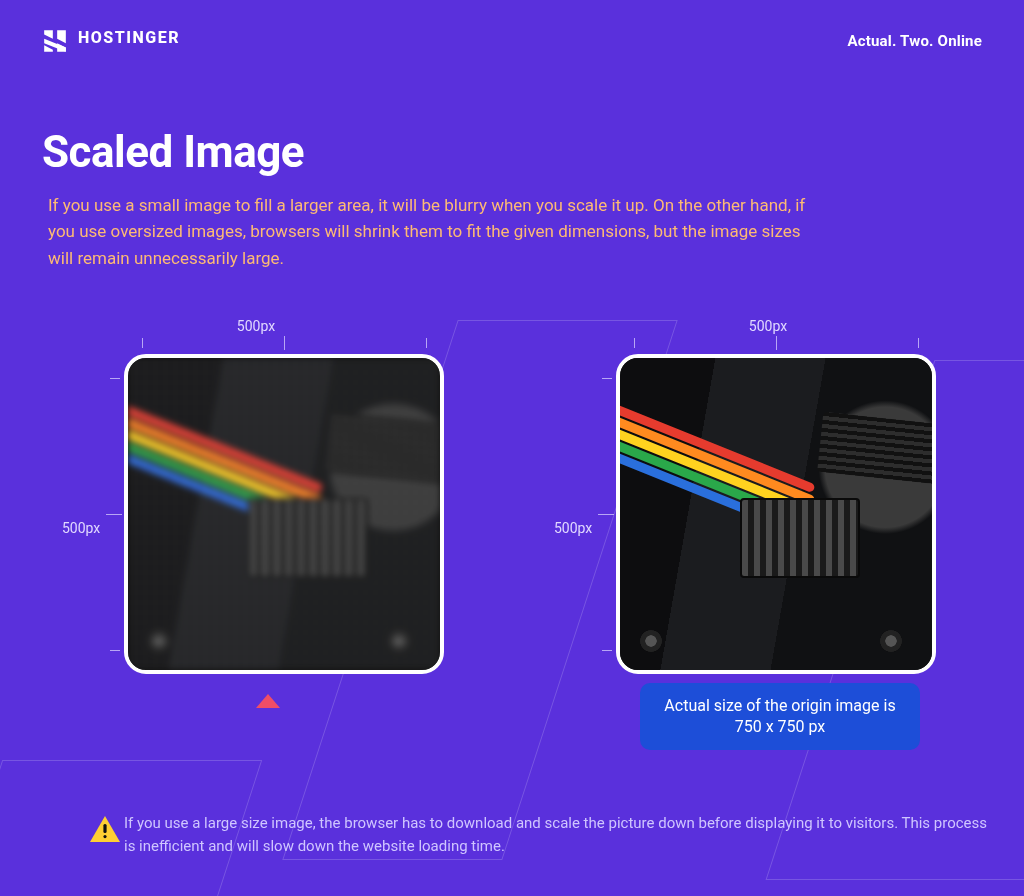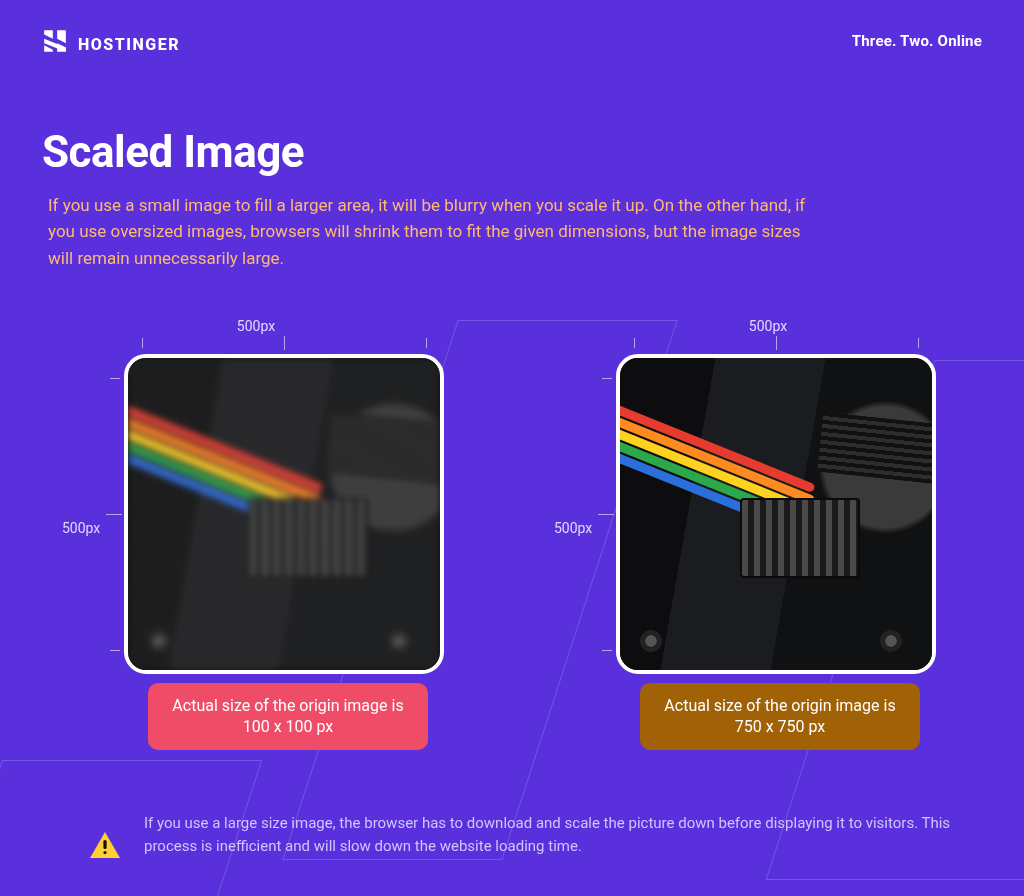--- a/index.html
+++ b/index.html
@@ -14,21 +14,21 @@
   }
 
   
   .deco { position: absolute; border: 1px solid rgba(255,255,255,0.18); pointer-events:none; }
   .deco.d1 { left: 370px; top: 320px; width: 220px; height: 540px; transform: skewX(-18deg); }
   .deco.d2 { left: 850px; top: 360px; width: 260px; height: 520px; transform: skewX(-18deg); }
   .deco.d3 { left: -40px; top: 760px; width: 260px; height: 260px; transform: skewX(-18deg); }
 
   
   .header { position:absolute; top:28px; left:42px; right:42px; display:flex; justify-content:space-between; align-items:center; }
-  .logo-wrap { display:flex; align-items:flex-end; gap:10px; }
+  .logo-wrap { display:flex; align-items:flex-start; gap:10px; }
   .logo-mark {
     width:26px; height:26px; position:relative;
   }
   .logo-mark svg { width:26px; height:26px; display:block; }
   .logo-text { font-weight:800; letter-spacing:1.5px; font-size:16px; }
   .tagline { font-weight:700; font-size:15px; letter-spacing:0.2px; }
 
   
   .title { position:absolute; left:42px; top:126px; font-size:44px; font-weight:700; letter-spacing:-0.5px; }
   .body-copy {
@@ -97,28 +97,28 @@
     border-left:12px solid transparent; border-right:12px solid transparent;
   }
   .pointer-red { border-bottom:14px solid #ef4d67; }
   .pointer-green { border-bottom:14px solid #1fb28a; }
 
   .caption {
     position:absolute; bottom:-12px; width:280px; padding:12px 18px;
     border-radius:10px; font-size:16px; line-height:1.35; color:#fff; text-align:center;
   }
   .caption-red  { background:#ef4d67; left:148px; }
-  .caption-green{ background:#a16207; left:128px; }
+  .caption-green{ background:#1d4ed8; left:128px; }
   .pointer-left  { left:256px; }
   .pointer-right { left:236px; }
 
   
   .warn {
     position:absolute; left:90px; right:36px; bottom:38px;
-    display:flex; gap:24px; align-items:flex-end;
+    display:flex; gap:4px; align-items:flex-start;
   }
   .warn-icon {
     flex:0 0 auto; width:30px; height:26px; margin-top:4px;
   }
   .warn-icon svg { width:30px; height:26px; display:block; }
   .warn-text {
     font-size:15px; line-height:1.55; color:#cfc5ff;
   }
 </style>
 </head>
@@ -136,21 +136,21 @@
             <polygon points="2,2 10,2 10,10 2,6"></polygon>
             <polygon points="14,2 22,2 22,14 14,10"></polygon>
             <polygon points="2,10 22,18 22,22 2,14"></polygon>
             <polygon points="2,16 10,20 10,22 2,22"></polygon>
             <polygon points="14,14 22,18 22,22 14,22"></polygon>
           </g>
         </svg>
     </span>
     <span class="logo-text">HOSTINGER</span>
   </div>
-  <div class="tagline">Three. Two. Online</div>
+  <div class="tagline">Actual. Two. Online</div>
 </div>
 
 <h1 class="title">Scaled Image</h1>
 <p class="body-copy">If you use a small image to fill a larger area, it will be blurry when you scale it up. On the other hand, if you use oversized images, browsers will shrink them to fit the given dimensions, but the image sizes will remain unnecessarily large.</p>
 
 <div class="panels">
 
   <div class="panel panel-left">
     <div class="dim-label dim-top">500px</div>
     <div class="dim-label dim-left">500px</div>
@@ -168,21 +168,20 @@
         <div class="wire w2"></div>
         <div class="wire w3"></div>
         <div class="wire w4"></div>
         <div class="wire w5"></div>
         <div class="heatsink"></div>
         <div class="screw s1"></div>
         <div class="screw s2"></div>
       </div>
     </div>
     <div class="pointer pointer-red pointer-left"></div>
-    <div class="caption caption-red">Actual size of the origin image is 100 x 100 px</div>
   </div>
 
   <div class="panel panel-right">
     <div class="dim-label dim-top">500px</div>
     <div class="dim-label dim-left" style="left:42px">500px</div>
     <div class="tick ht" style="left:122px; top:20px"></div>
     <div class="tick ht" style="left:264px; top:18px; height:14px"></div>
     <div class="tick ht" style="left:406px; top:20px"></div>
     <div class="tick vt" style="left:90px; top:60px"></div>
     <div class="tick vt" style="left:86px; top:196px; width:16px"></div>

